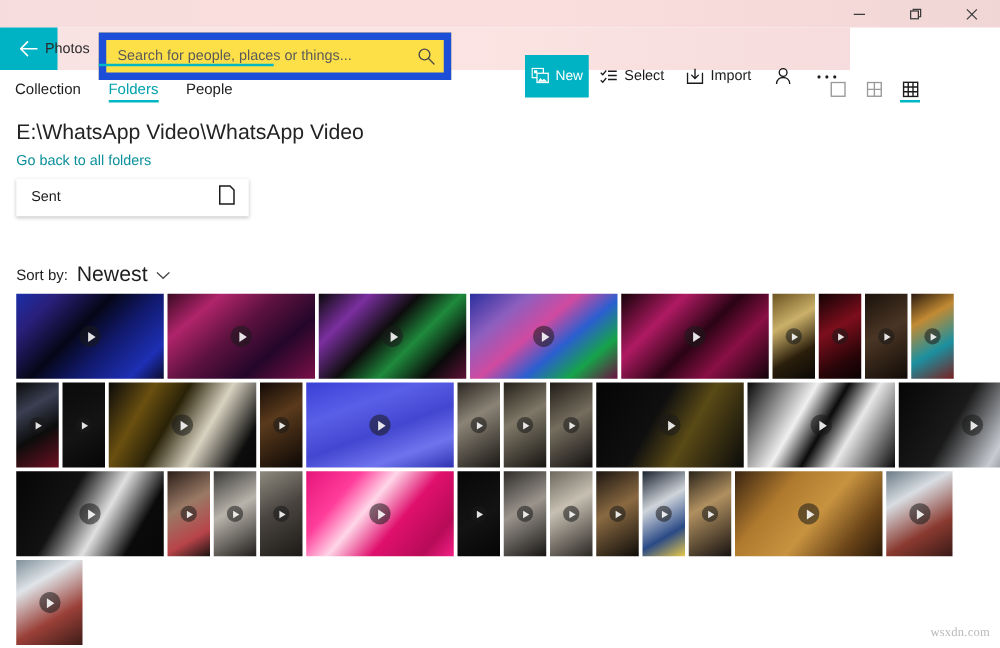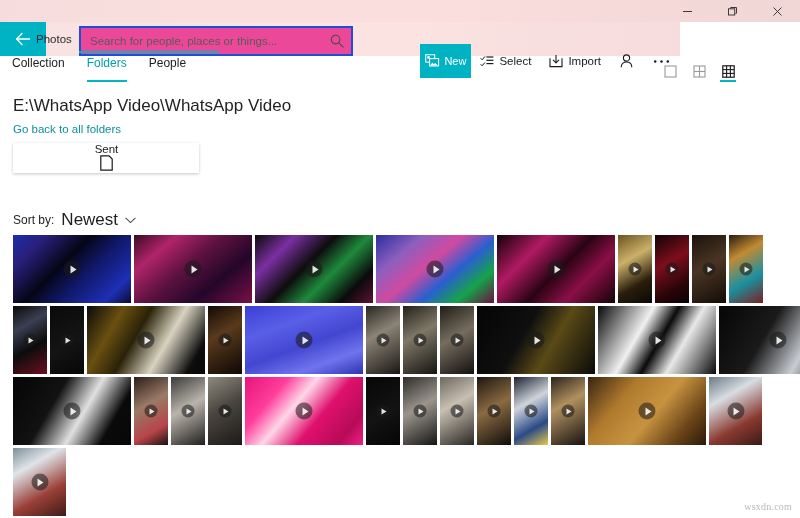--- a/index.html
+++ b/index.html
@@ -30,21 +30,21 @@
     position:absolute;left:0;top:0;width:46px;height:34px;
     background:#00b3c4;display:flex;align-items:center;justify-content:center;
   }
   .apptitle{
     position:absolute;left:36px;top:22px;height:34px;display:flex;align-items:center;
     font-size:11.5px;color:#2b2b2b;padding-left:0;
   }
 
   .searchwrap{
     position:absolute;left:79px;top:26px;width:270px;height:26px;
-    background:#ec4899;border:2px solid #1d4ed8;
+    background:#fde047;border:6px solid #1d4ed8;
     display:flex;align-items:center;
   }
   .searchwrap input{
     border:0;outline:0;background:transparent;
     font-family:"Liberation Sans", sans-serif;
     font-size:11.5px;color:#3a3a3a;
     padding:0 6px 0 9px;flex:1;height:100%;
   }
   .searchwrap input::placeholder{color:#5a5a5a;}
   .searchicon{width:28px;display:flex;align-items:center;justify-content:center;}
@@ -65,21 +65,21 @@
     padding:0 9px;font-size:11.5px;color:#1b1b1b;
   }
   .cmditem.iconly{padding:0 10px;}
   .cmditem .lbl{white-space:nowrap;}
 
   
   .navbar{position:absolute;left:0;top:56px;width:800px;height:30px;}
   .tabs{position:absolute;left:12px;top:0;display:flex;gap:0;height:30px;align-items:center;}
   .tab{
     font-size:12px;color:#1d1d1d;padding:0 11px;height:30px;
-    display:flex;align-items:flex-start;position:relative;
+    display:flex;align-items:center;position:relative;
   }
   .tab:first-child{padding-left:0;}
   .tab.active{color:#00a0ad;}
   .tab.active::after{
     content:"";position:absolute;left:11px;right:11px;bottom:4px;height:2px;background:#00b7c3;
   }
   .tab:first-child.active::after{left:0;}
 
   .viewmodes{position:absolute;right:62px;top:0;height:30px;display:flex;align-items:center;gap:9px;}
   .vm{width:20px;height:22px;display:flex;align-items:center;justify-content:center;position:relative;}
@@ -89,21 +89,21 @@
 
   
   .pathrow{position:absolute;left:13px;top:96px;font-size:17px;color:#232323;}
   .backlink{position:absolute;left:13px;top:123px;font-size:11.5px;color:#0b8f9c;}
 
   
   .foldercard{
     position:absolute;left:13px;top:143px;width:186px;height:30px;
     background:#ffffff;box-shadow:0 1px 3px rgba(0,0,0,.22);
     display:flex;align-items:center;justify-content:space-between;
-    padding:0 11px 0 12px;box-sizing:border-box;flex-direction:column;
+    padding:0 11px 0 12px;box-sizing:border-box;
   }
   .foldercard .fname{font-size:11.5px;color:#1b1b1b;}
 
   
   .sortrow{position:absolute;left:13px;top:210px;display:flex;align-items:center;gap:7px;}
   .sortlabel{font-size:12px;color:#1f1f1f;text-align:center;}
   .sortvalue{font-size:17px;color:#1f1f1f;}
   .sortchev{display:flex;align-items:center;}
 
   

